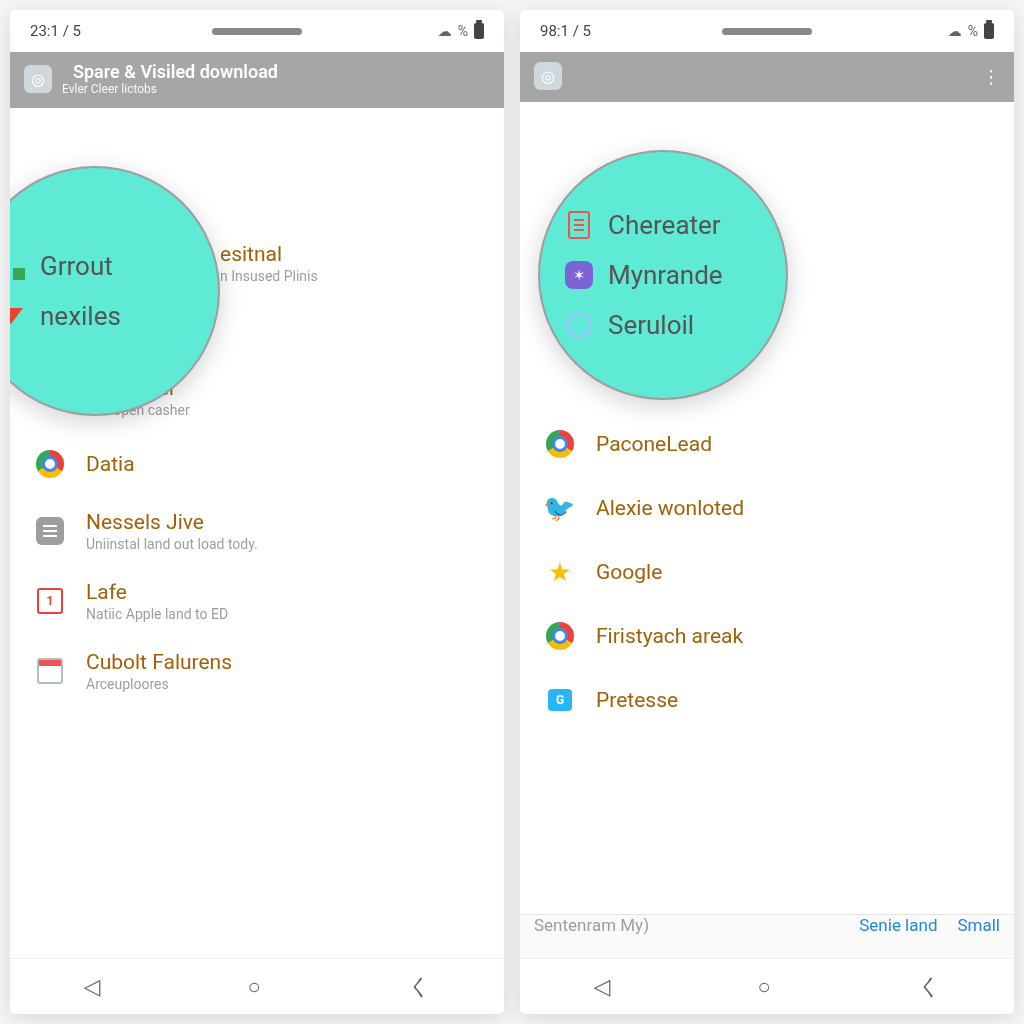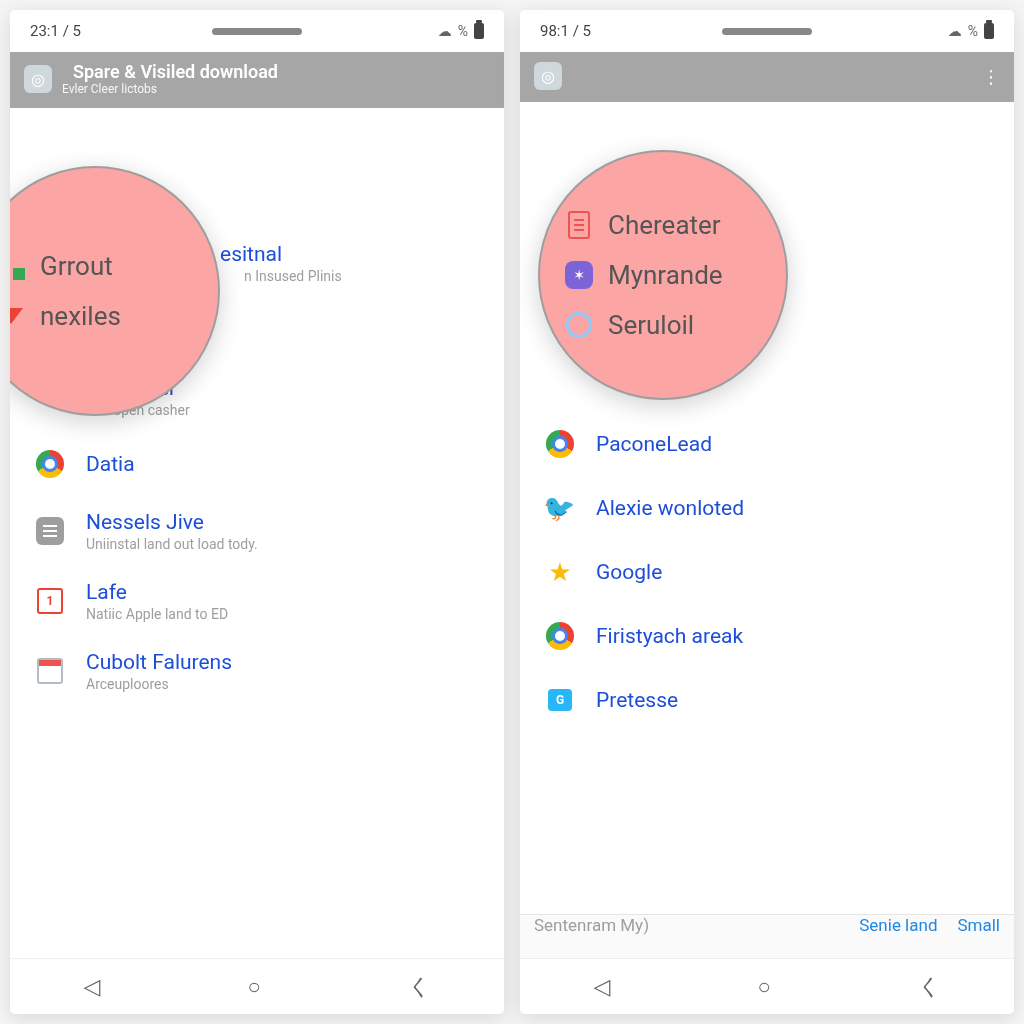--- a/index.html
+++ b/index.html
@@ -79,29 +79,29 @@
     padding: 14px 22px;
     min-height: 64px;
   }
   .row .icon {
     width: 36px; height: 36px;
     display:flex; align-items:center; justify-content:center;
     font-size: 22px;
     flex-shrink: 0;
   }
   .row .labels { flex:1; }
-  .row .label { font-size: 21px; color: #1d4ed8; }
+  .row .label { font-size: 21px; color: #a16207; }
   .row .sub { font-size: 14px; color: #9e9e9e; margin-top:2px; }
   .magnifier {
     position: absolute;
     width: 250px;
     height: 250px;
     border: 2px solid #9e9e9e;
     border-radius: 50%;
-    background: #fca5a5;
+    background: #5eead4;
     box-shadow: 0 6px 24px rgba(0,0,0,0.18);
     overflow: hidden;
     display:flex;
     flex-direction:column;
     justify-content:center;
     padding: 0 20px;
     z-index: 5;
   }
   .mag-line { display:flex; align-items:center; gap:14px; padding:10px 4px; }
   .mag-line .micon { width:30px; height:30px; display:flex; align-items:center; justify-content:center; font-size:22px; flex-shrink:0; }
@@ -190,21 +190,21 @@
             <div class="gmail-shape"></div>
           </div>
         <div class="mtext">nexiles</div>
       </div>
     </div>
 
     <div class="list" style="padding-top:120px;">
       <div class="row" style="padding-left:130px;">
         <div class="labels">
           <div class="label" style="margin-left:80px;">esitnal</div>
-          <div class="sub" style="margin-left:104px;">n Insused Plinis</div>
+          <div class="sub" style="margin-left:80px;">n Insused Plinis</div>
         </div>
       </div>
       <div class="row">
         <div class="icon">
             <span class="f-shape">F</span>
           </div>
         <div class="labels">
           <div class="label">D'I ind</div>
         </div>
       </div>

